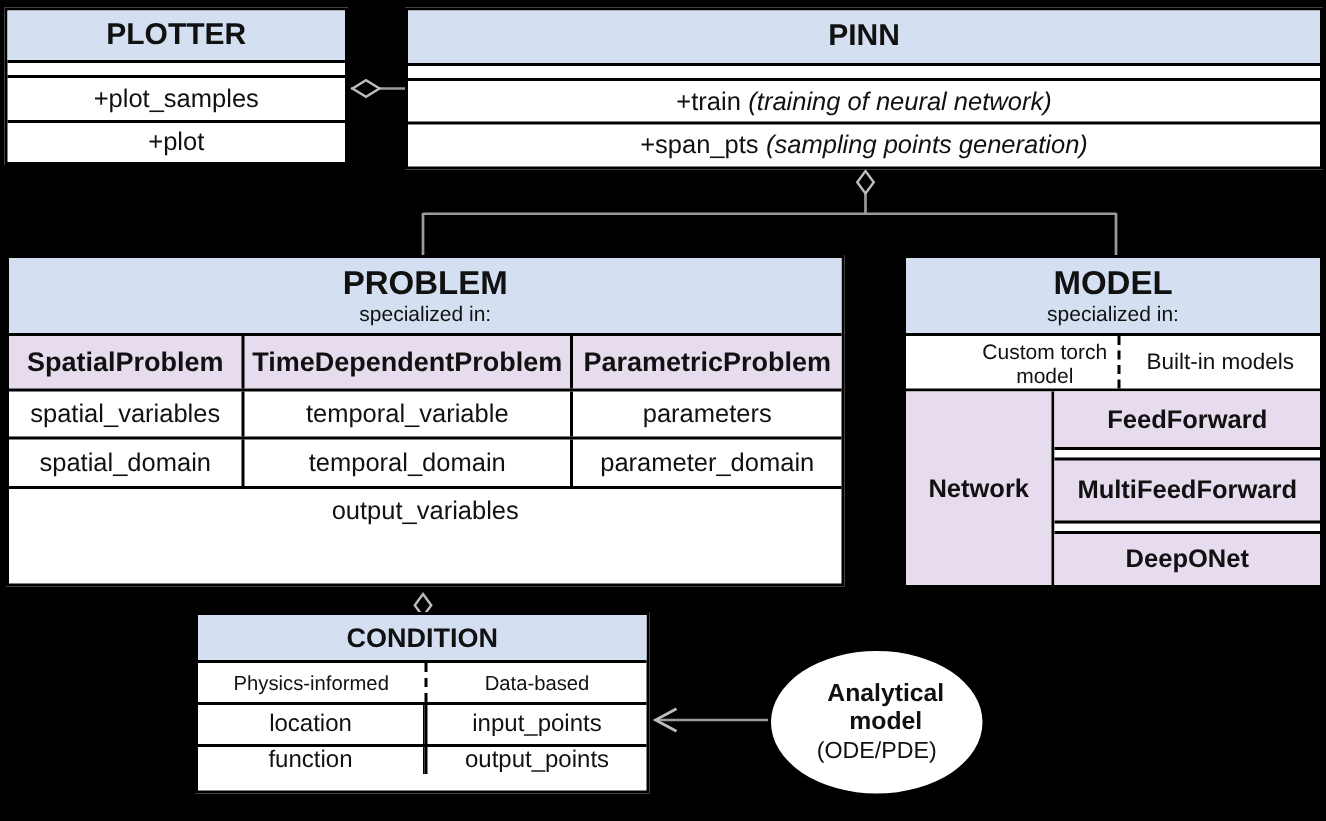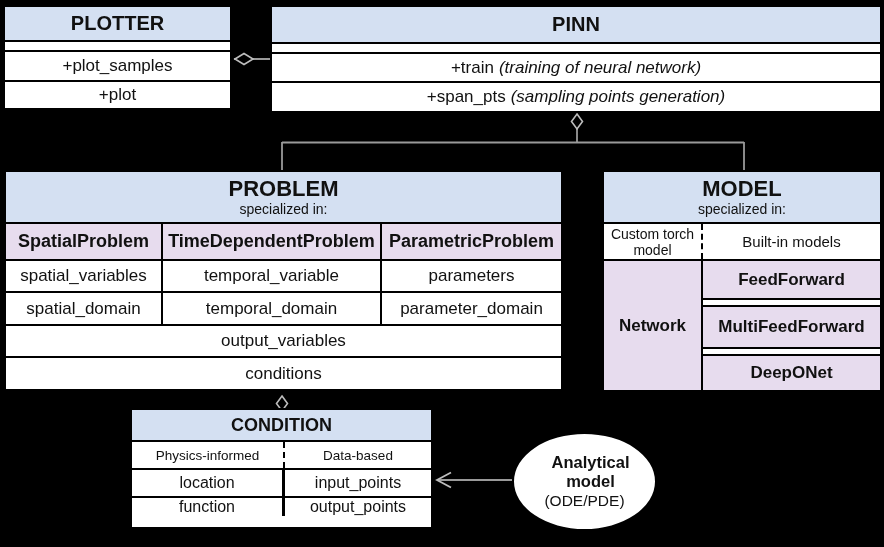--- a/index.html
+++ b/index.html
@@ -28,21 +28,21 @@
   .cells{display:flex;flex:0 0 auto;box-sizing:border-box;}
   .cell{
     display:flex;align-items:center;justify-content:center;
     box-sizing:border-box;text-align:center;
   }
   .cell + .cell{border-left:2px solid #000;}
   .purple{background:#e7dcee;}
   .colhdr{font-weight:bold;font-size:18px;}
   .attr{font-size:17px;}
   .dashed-div + .cell{border-left:2px dashed #000;}
-  .small{font-size:14px;line-height:16px;}
+  .small{font-size:14px;line-height:16px;margin-left:44px;}
   .xsmall{font-size:13.5px;}
   .boldcell{font-weight:bold;font-size:17px;}
   .model-body{display:flex;flex:1 1 auto;}
   .model-left{
     width:97px;flex:0 0 auto;border-right:2px solid #000;
     display:flex;align-items:center;justify-content:center;
   }
   .model-right{flex:1 1 auto;display:flex;flex-direction:column;background:#fff;}
   .mblock{
     display:flex;align-items:center;justify-content:center;
@@ -125,23 +125,20 @@
     <div class="cell attr grow">parameters</div>
   </div>
   <div class="cells sep" style="height:33px;">
     <div class="cell attr" style="width:155px;">spatial_domain</div>
     <div class="cell attr" style="width:219px;">temporal_domain</div>
     <div class="cell attr grow">parameter_domain</div>
   </div>
   <div class="sep trow" style="height:32px;">
     <span>output_variables</span>
   </div>
-  <div class="sep trow grow">
-    <span>conditions</span>
-  </div>
 </div>
 
 <div class="box" style="left:602px;top:170px;width:280px;height:222px;">
   <div class="hdr" style="height:50px;">
     <span class="title-lg">MODEL</span>
     <span class="subtitle">specialized in:</span>
   </div>
   <div class="cells sep" style="height:37px;">
     <div class="cell small dashed-div" style="width:97px;padding:0 6px;">Custom torch model</div>
     <div class="cell grow" style="font-size:15px;border-left:2px dashed #000;">Built-in models</div>

